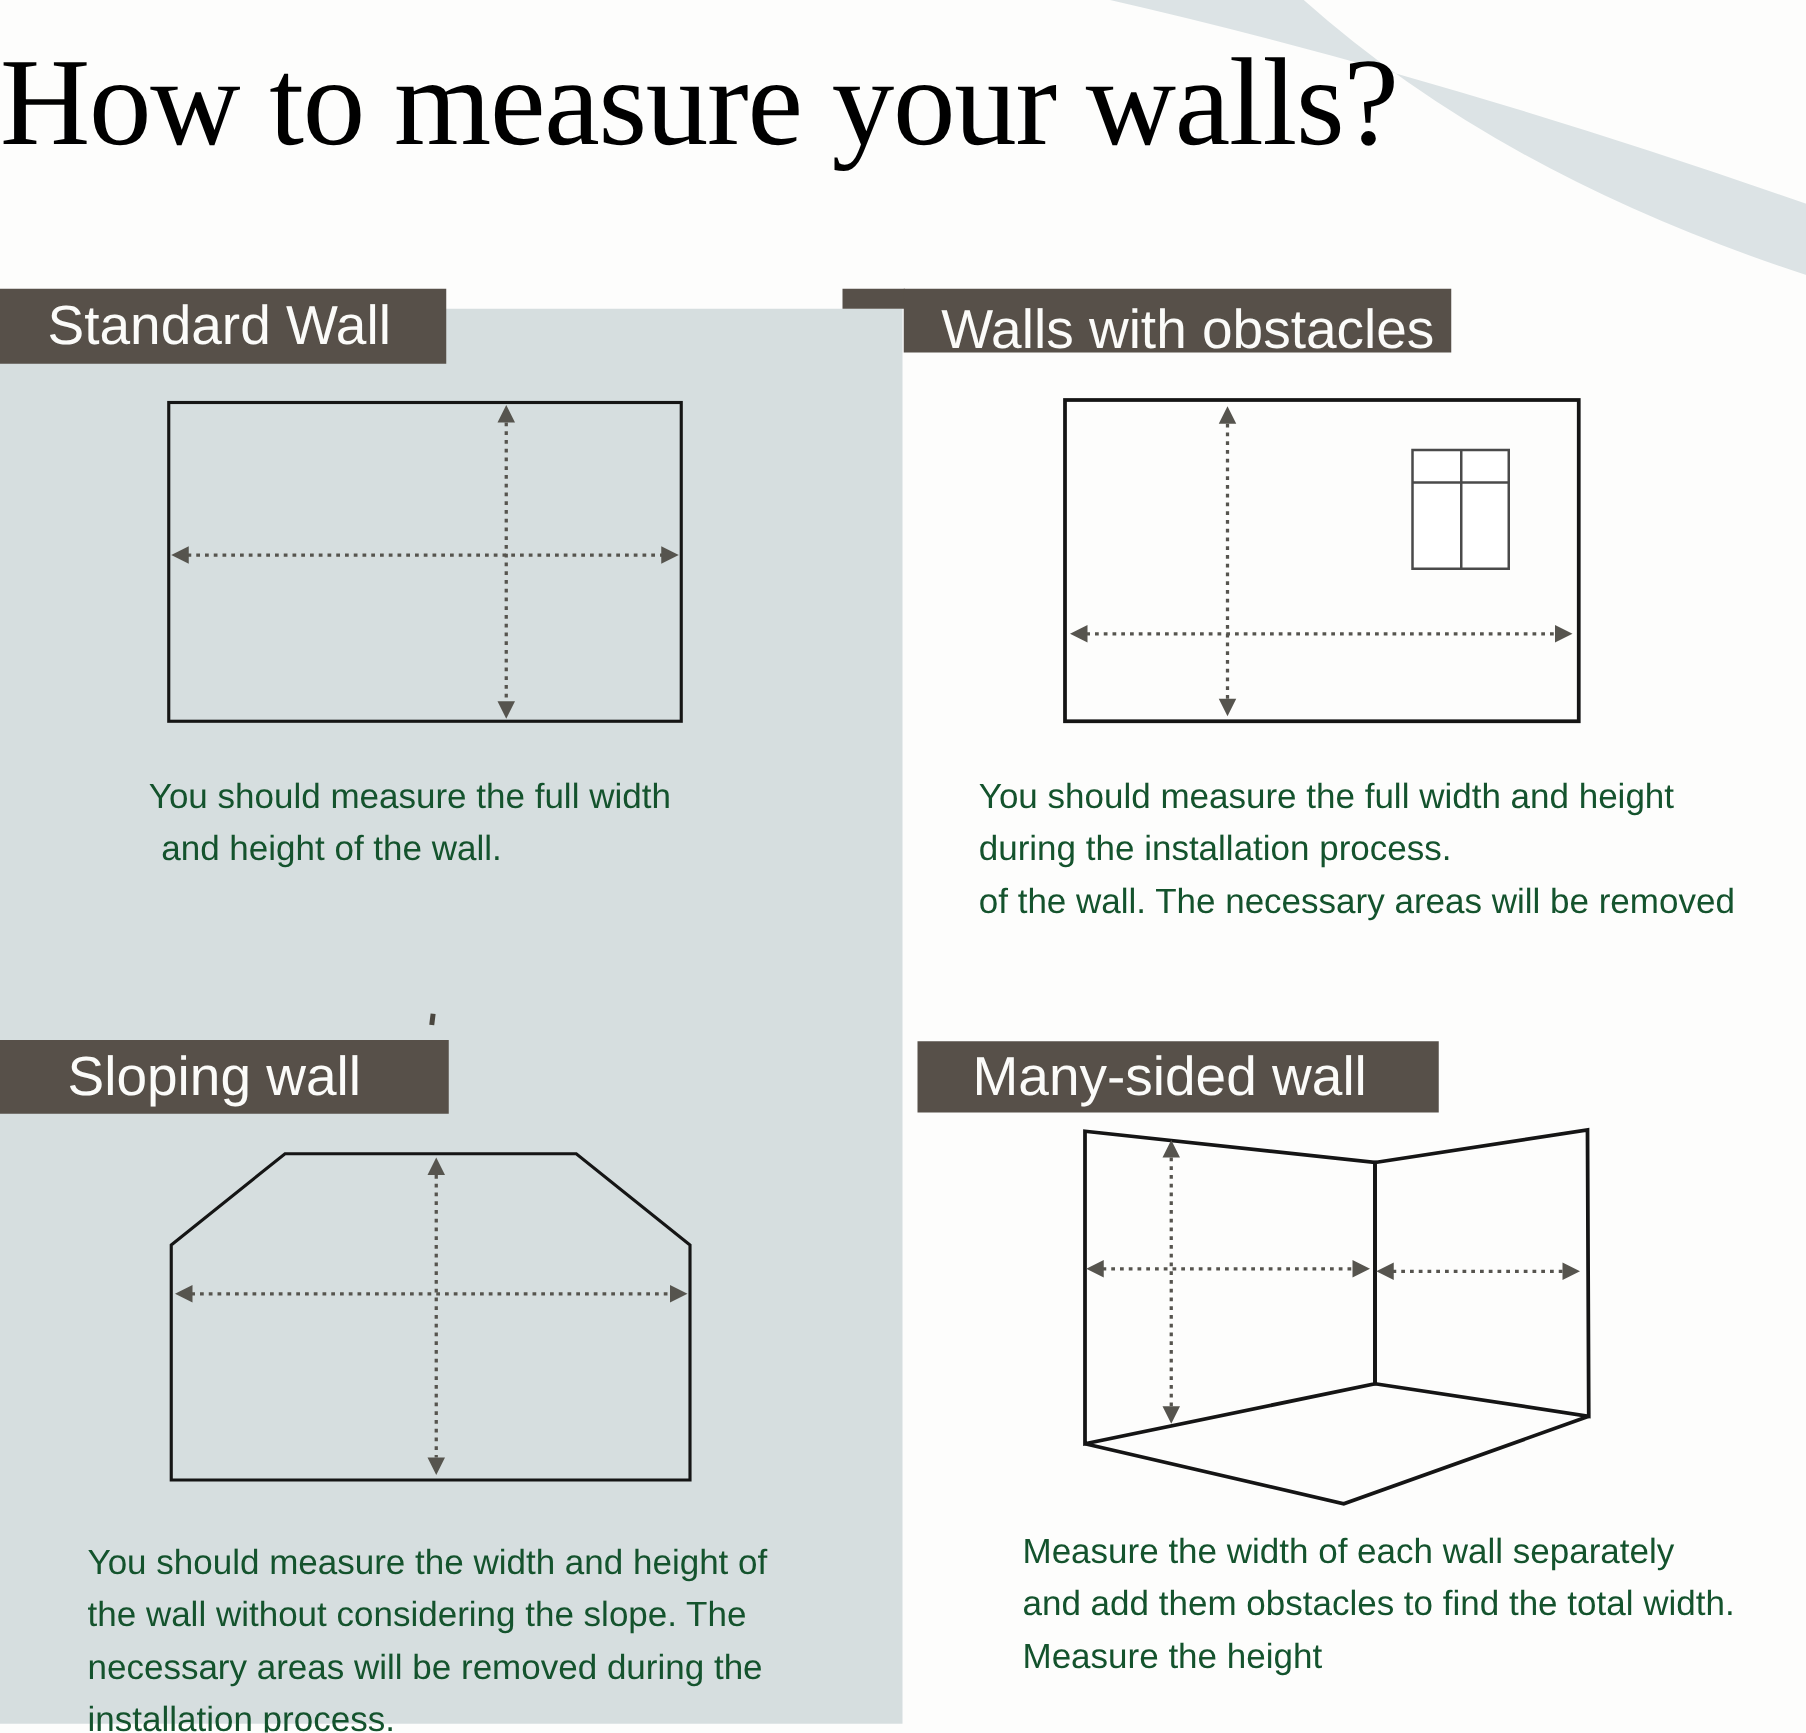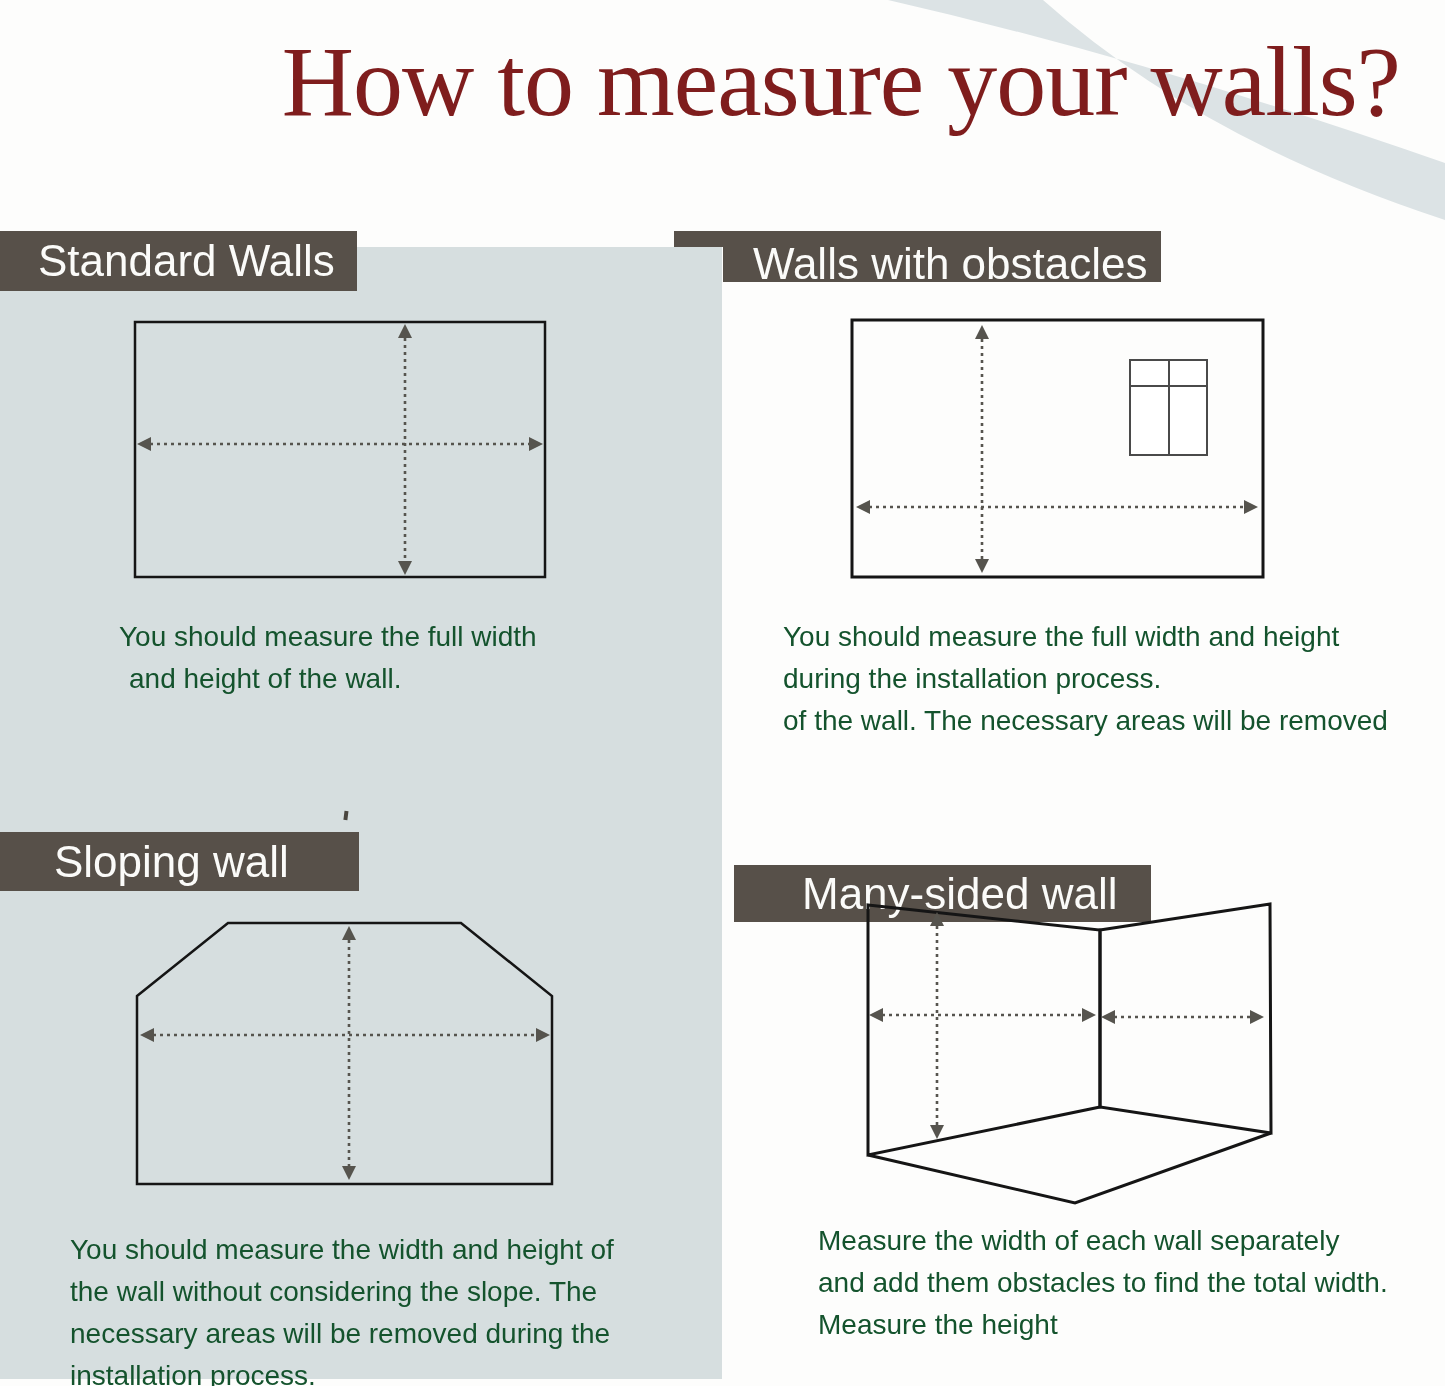--- a/index.html
+++ b/index.html
@@ -7,34 +7,34 @@
     width:1445px;height:1386px;position:relative;overflow:hidden;
     background:#fdfdfc;
     font-family:"Liberation Sans",sans-serif;
   }
   .abs{position:absolute;}
   
   #ribbon-svg{left:0;top:0;width:1445px;height:1386px;pointer-events:none;}
   #left-panel{left:0;top:247px;width:722px;height:1132px;background:#d6dedf;}
   
   #page-title{
-    left:0;top:22px;width:1400px;text-align:right;
+    left:0;top:22px;width:1400px;text-align:left;
     font-family:"Liberation Serif","DejaVu Serif",serif;
-    font-size:100px;line-height:120px;color:#7f1d1d;letter-spacing:-1px;
+    font-size:100px;line-height:120px;color:#000000;letter-spacing:-1px;
   }
   
   .bar{
     background:#575049;color:#fbfbf9;
     font-size:44px;white-space:nowrap;
   }
   #bar-standard{left:0;top:231px;width:357px;height:60px;line-height:60px;padding-left:38px;box-sizing:border-box;}
   #bar-obstacles-step{left:674px;top:231px;width:50px;height:16px;}
   #bar-obstacles{left:723px;top:231px;width:438px;height:51px;line-height:65px;padding-left:30px;box-sizing:border-box;}
   #bar-sloping{left:0;top:832px;width:359px;height:59px;line-height:59px;padding-left:54px;box-sizing:border-box;}
-  #bar-many{left:734px;top:833px;width:417px;height:57px;line-height:57px;padding-left:68px;box-sizing:border-box;margin-top:32px;}
+  #bar-many{left:734px;top:833px;width:417px;height:57px;line-height:57px;padding-left:44px;box-sizing:border-box;}
   
   #diagram-svg{left:0;top:0;width:1445px;height:1386px;pointer-events:none;}
   .wall{fill:none;stroke:#151515;}
   .thin{stroke-width:2.5;}
   .thick{stroke-width:3;}
   .dash{fill:none;stroke:#56544e;stroke-width:2.6;stroke-dasharray:3 4;}
   .head{fill:#56544e;stroke:none;}
   .win{fill:#ffffff;stroke:#4a4a4a;stroke-width:2;}
   
   .desc{color:#14532d;font-size:28px;line-height:42px;}
@@ -50,21 +50,21 @@
 
 <svg id="ribbon-svg" class="abs" viewBox="0 0 1445 1386">
   <path d="M 888,0 Q 1150,60 1445,163 L 1445,220 Q 1200,140 1043,0 Z" fill="#dce3e5"></path>
 </svg>
 
 <div id="left-panel" class="abs"></div>
 
 <h1 id="page-title" class="abs" style="margin:0;font-weight:normal;">How to measure your walls?</h1>
 
 <div id="bar-standard" class="abs bar">
-  <span>Standard Walls</span>
+  <span>Standard Wall</span>
 </div>
 <div id="bar-obstacles-step" class="abs bar"></div>
 <div id="bar-obstacles" class="abs bar">
   <span>Walls with obstacles</span>
 </div>
 <div id="bar-sloping" class="abs bar">
   <span>Sloping wall</span>
 </div>
 <div id="bar-many" class="abs bar">
   <span>Many-sided wall</span>

